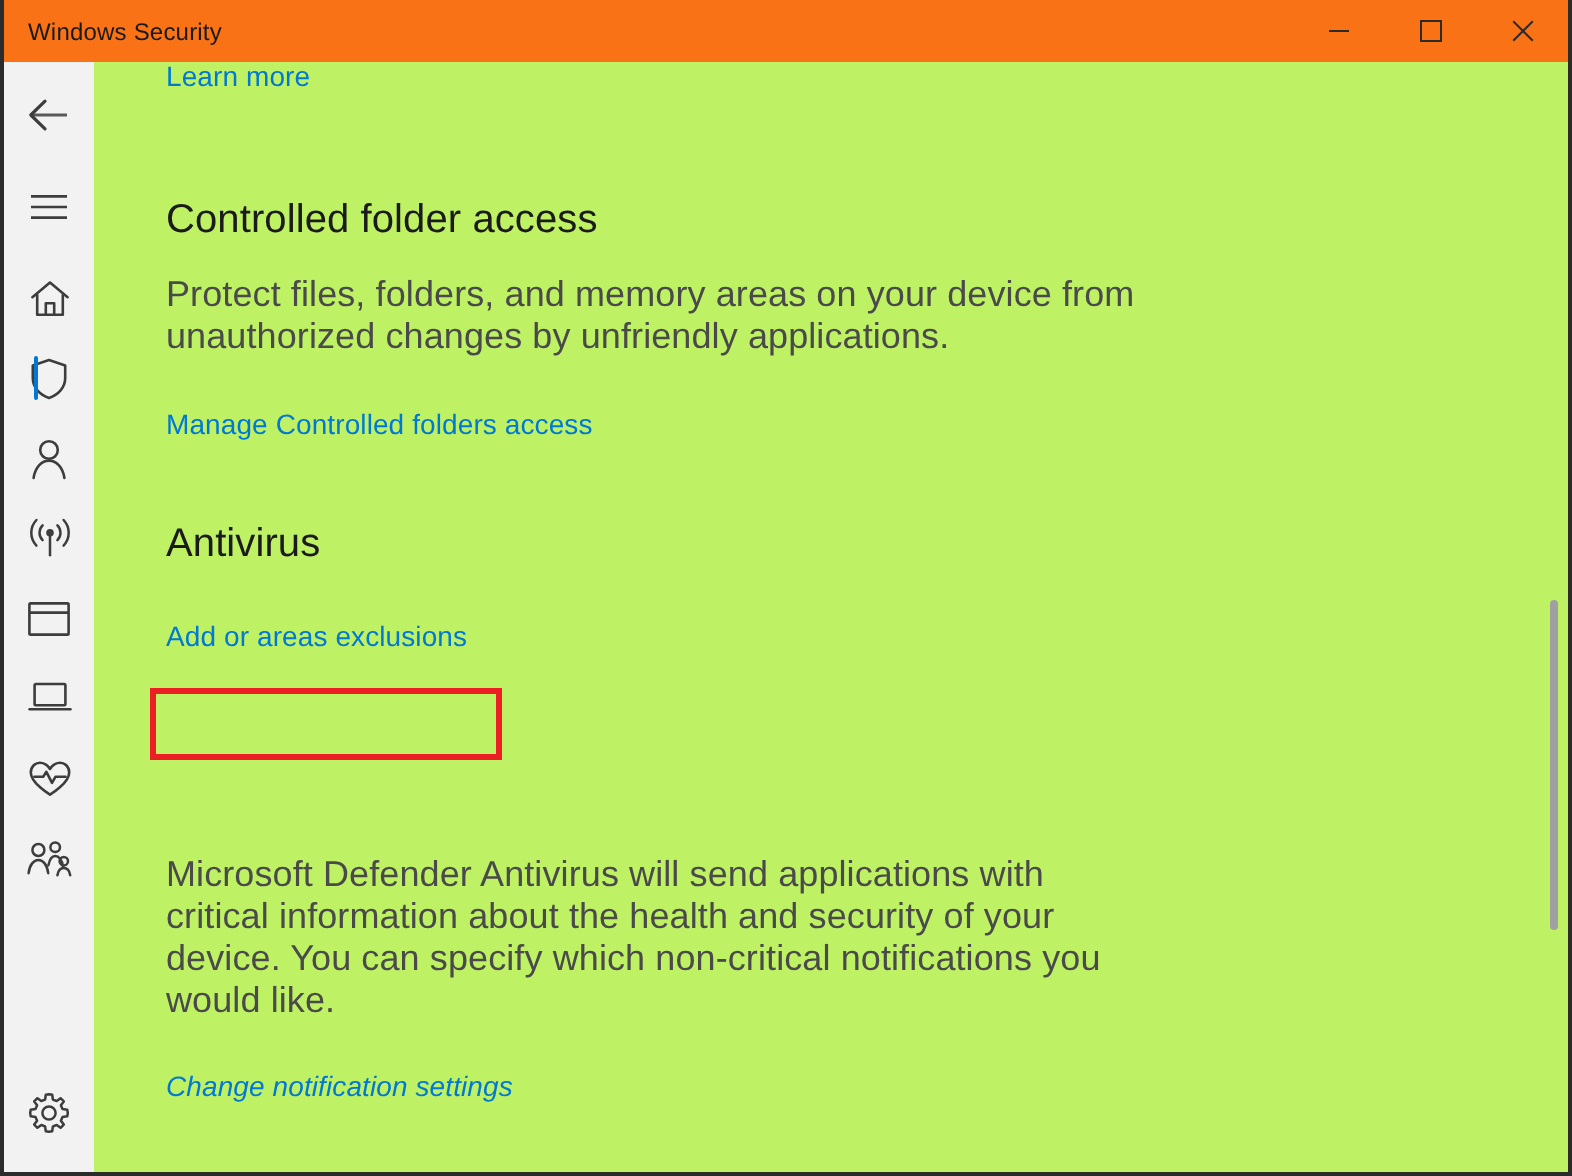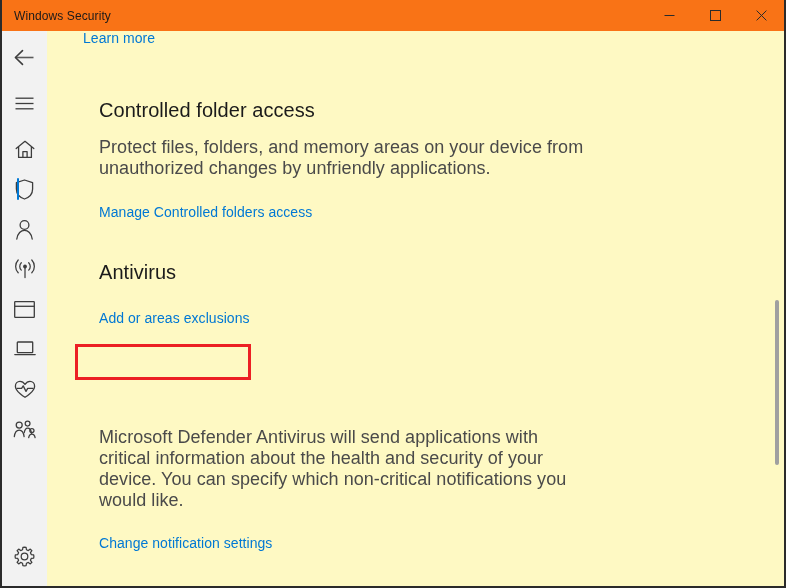--- a/index.html
+++ b/index.html
@@ -102,38 +102,38 @@
     width: 45px;
   }
 
   
   .content {
     position: absolute;
     left: 45px;
     top: 31px;
     width: 737px;
     height: 555px;
-    background: #fef9c3;
+    background: #bef264;
     overflow: hidden;
   }
   .content-inner {
     position: relative;
     padding-left: 36px;
     padding-right: 40px;
   }
 
   .learn-more-row {
     position: absolute;
     left: 36px;
     top: -3px;
     height: 22px;
     overflow: hidden;
   }
 
-  .section { position: absolute; left: 52px; }
+  .section { position: absolute; left: 36px; }
 
   h2.section-title {
     margin: 0;
     font-size: 20px;
     font-weight: 400;
     color: #1b1b1b;
     letter-spacing: 0.05px;
     line-height: 26px;
   }
 
@@ -327,21 +327,21 @@
         <a class="link" href="#" style="margin-top:23px;">Manage Controlled folders access</a>
       </div>
 
       <div class="section" style="top:228px; width:470px;">
         <h2 class="section-title">Antivirus</h2>
         <a class="link" href="#" style="margin-top:23px;">Add or areas exclusions</a>
       </div>
 
       <div class="section" style="top:382px; width:500px;">
         <p class="section-body" style="margin-top:14px; width:487px;">Microsoft Defender Antivirus will send applications with critical information about the health and security of your device. You can specify which non-critical notifications you would like.</p>
-        <a class="link" href="#" style="margin-top:22px;">Change notification settings</a>
+        <a class="link" href="#" style="margin-top:22px;font-style:italic;">Change notification settings</a>
       </div>
 
       <div class="scrollbar-track">
         <div class="scrollbar-thumb"></div>
       </div>
 
     </div>
   </div>
 
   <div class="annotation-box"></div>

